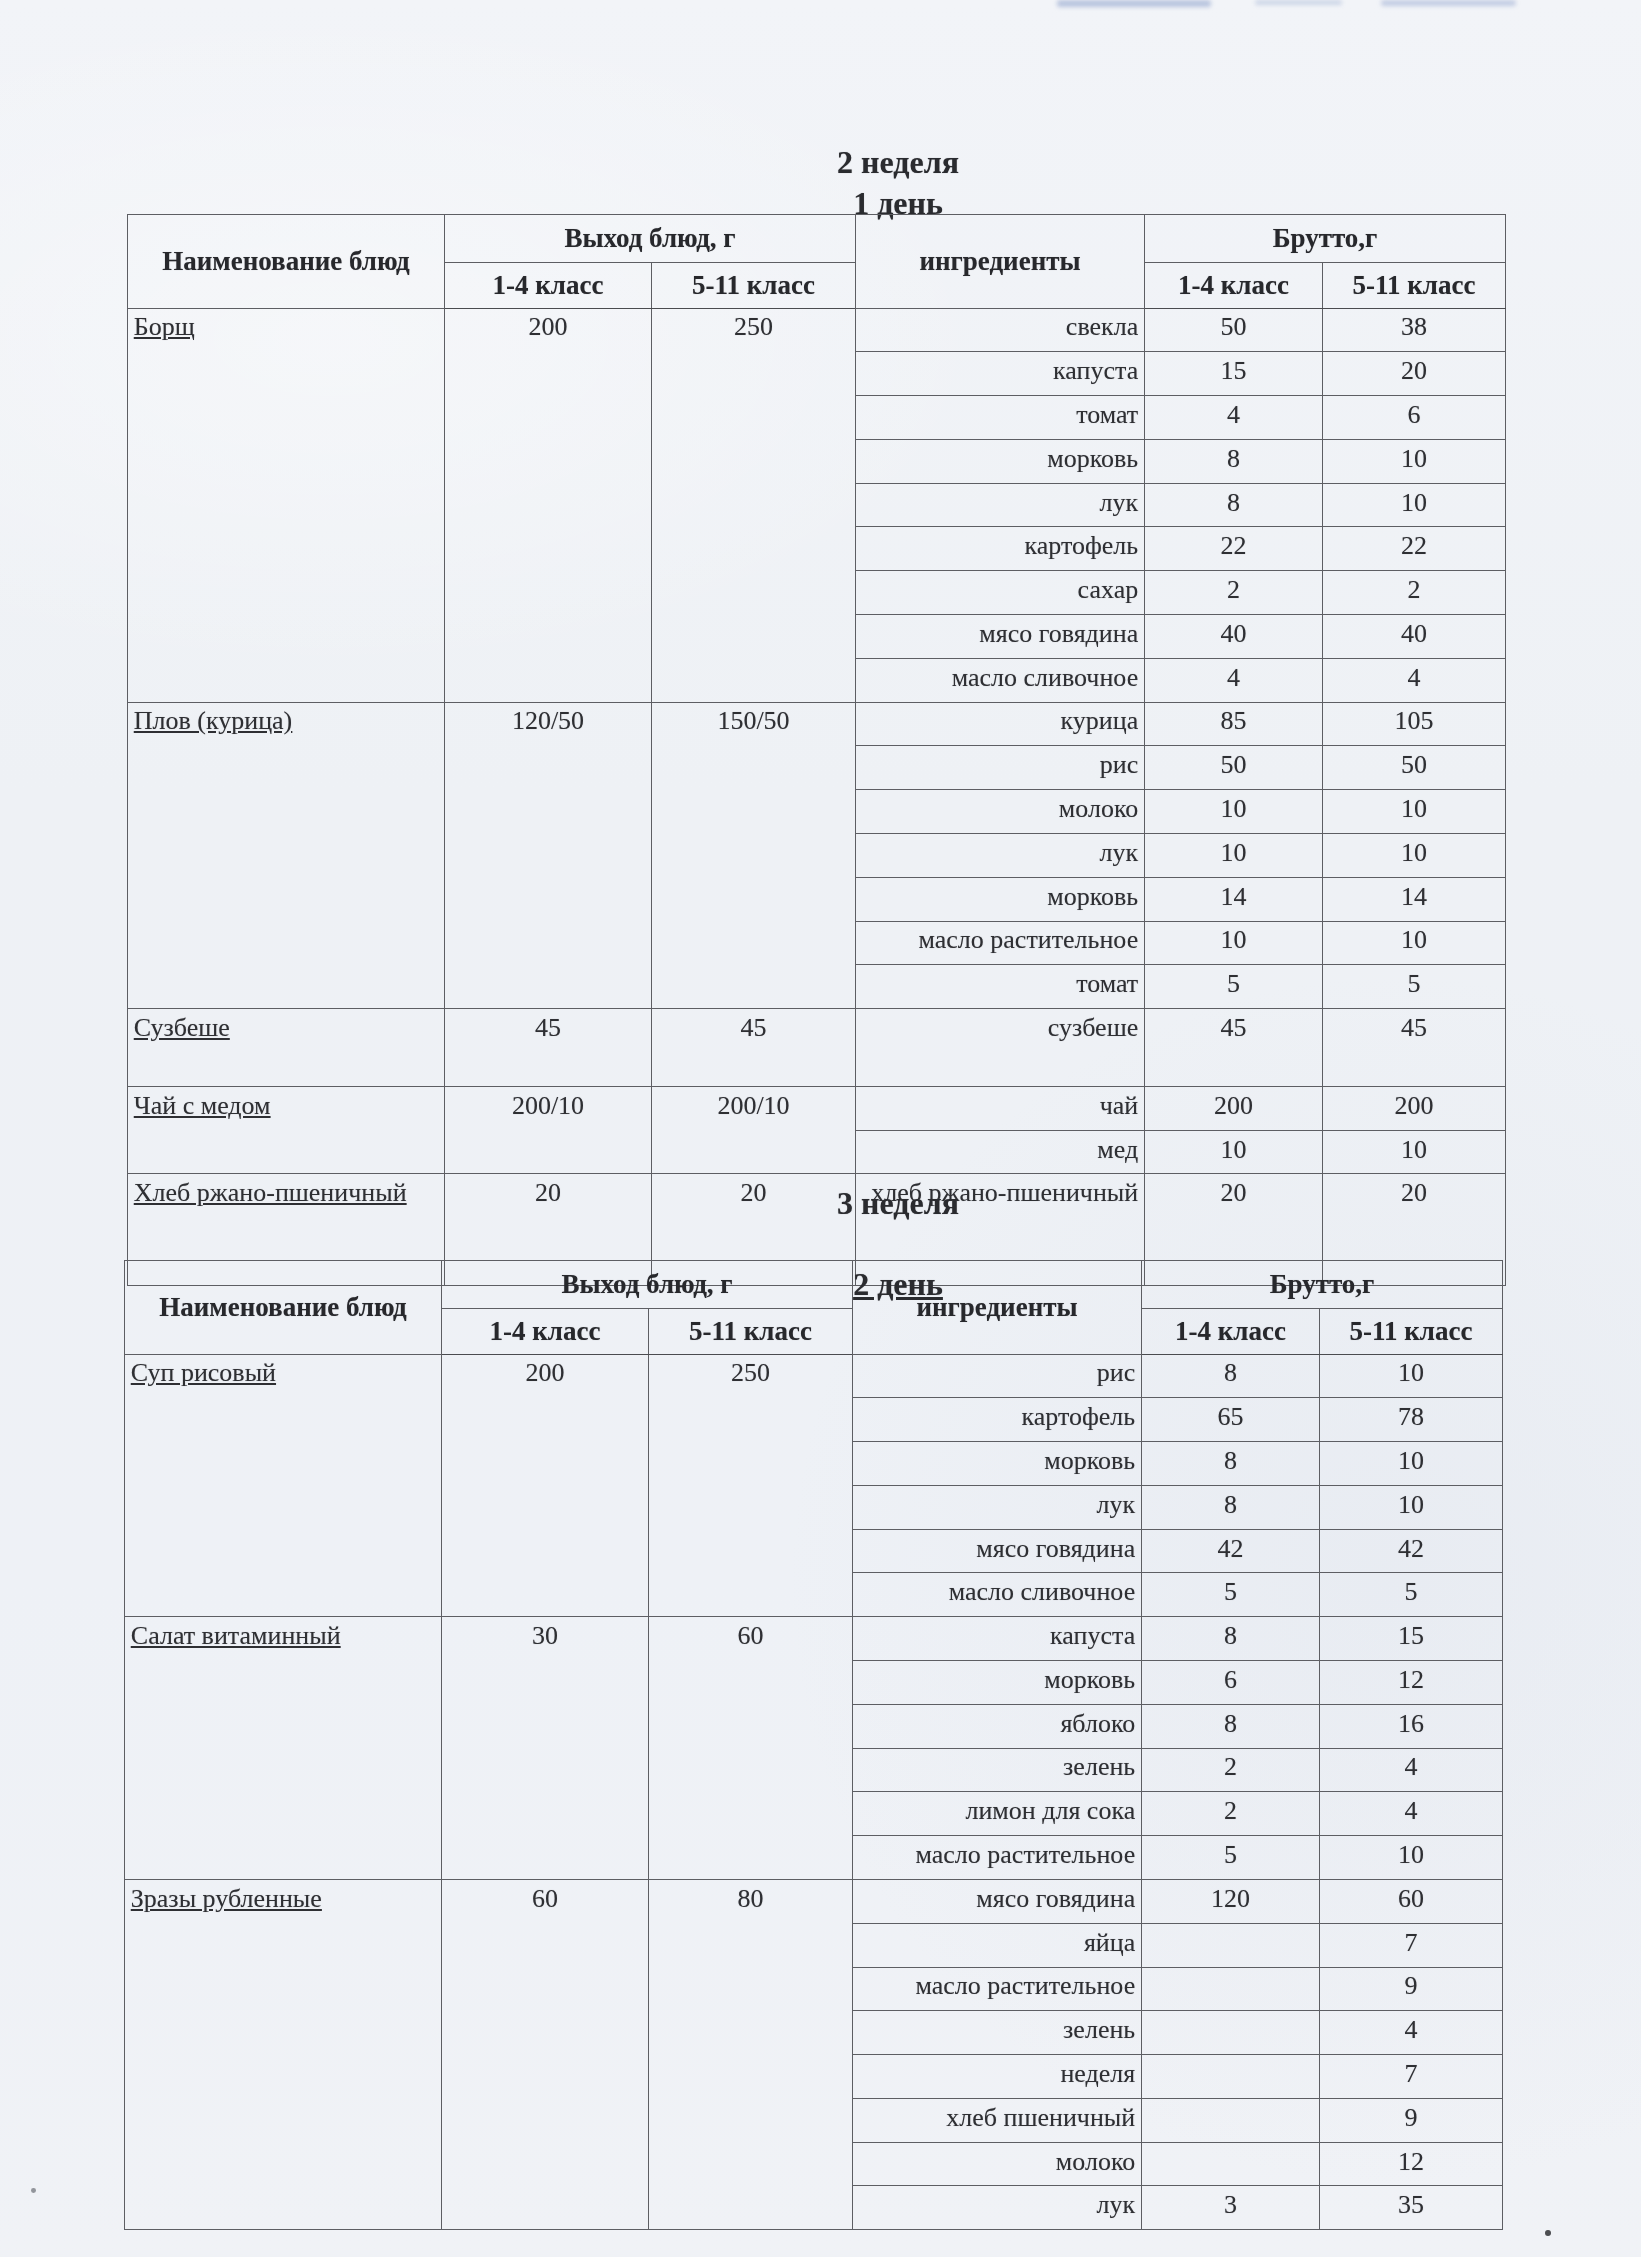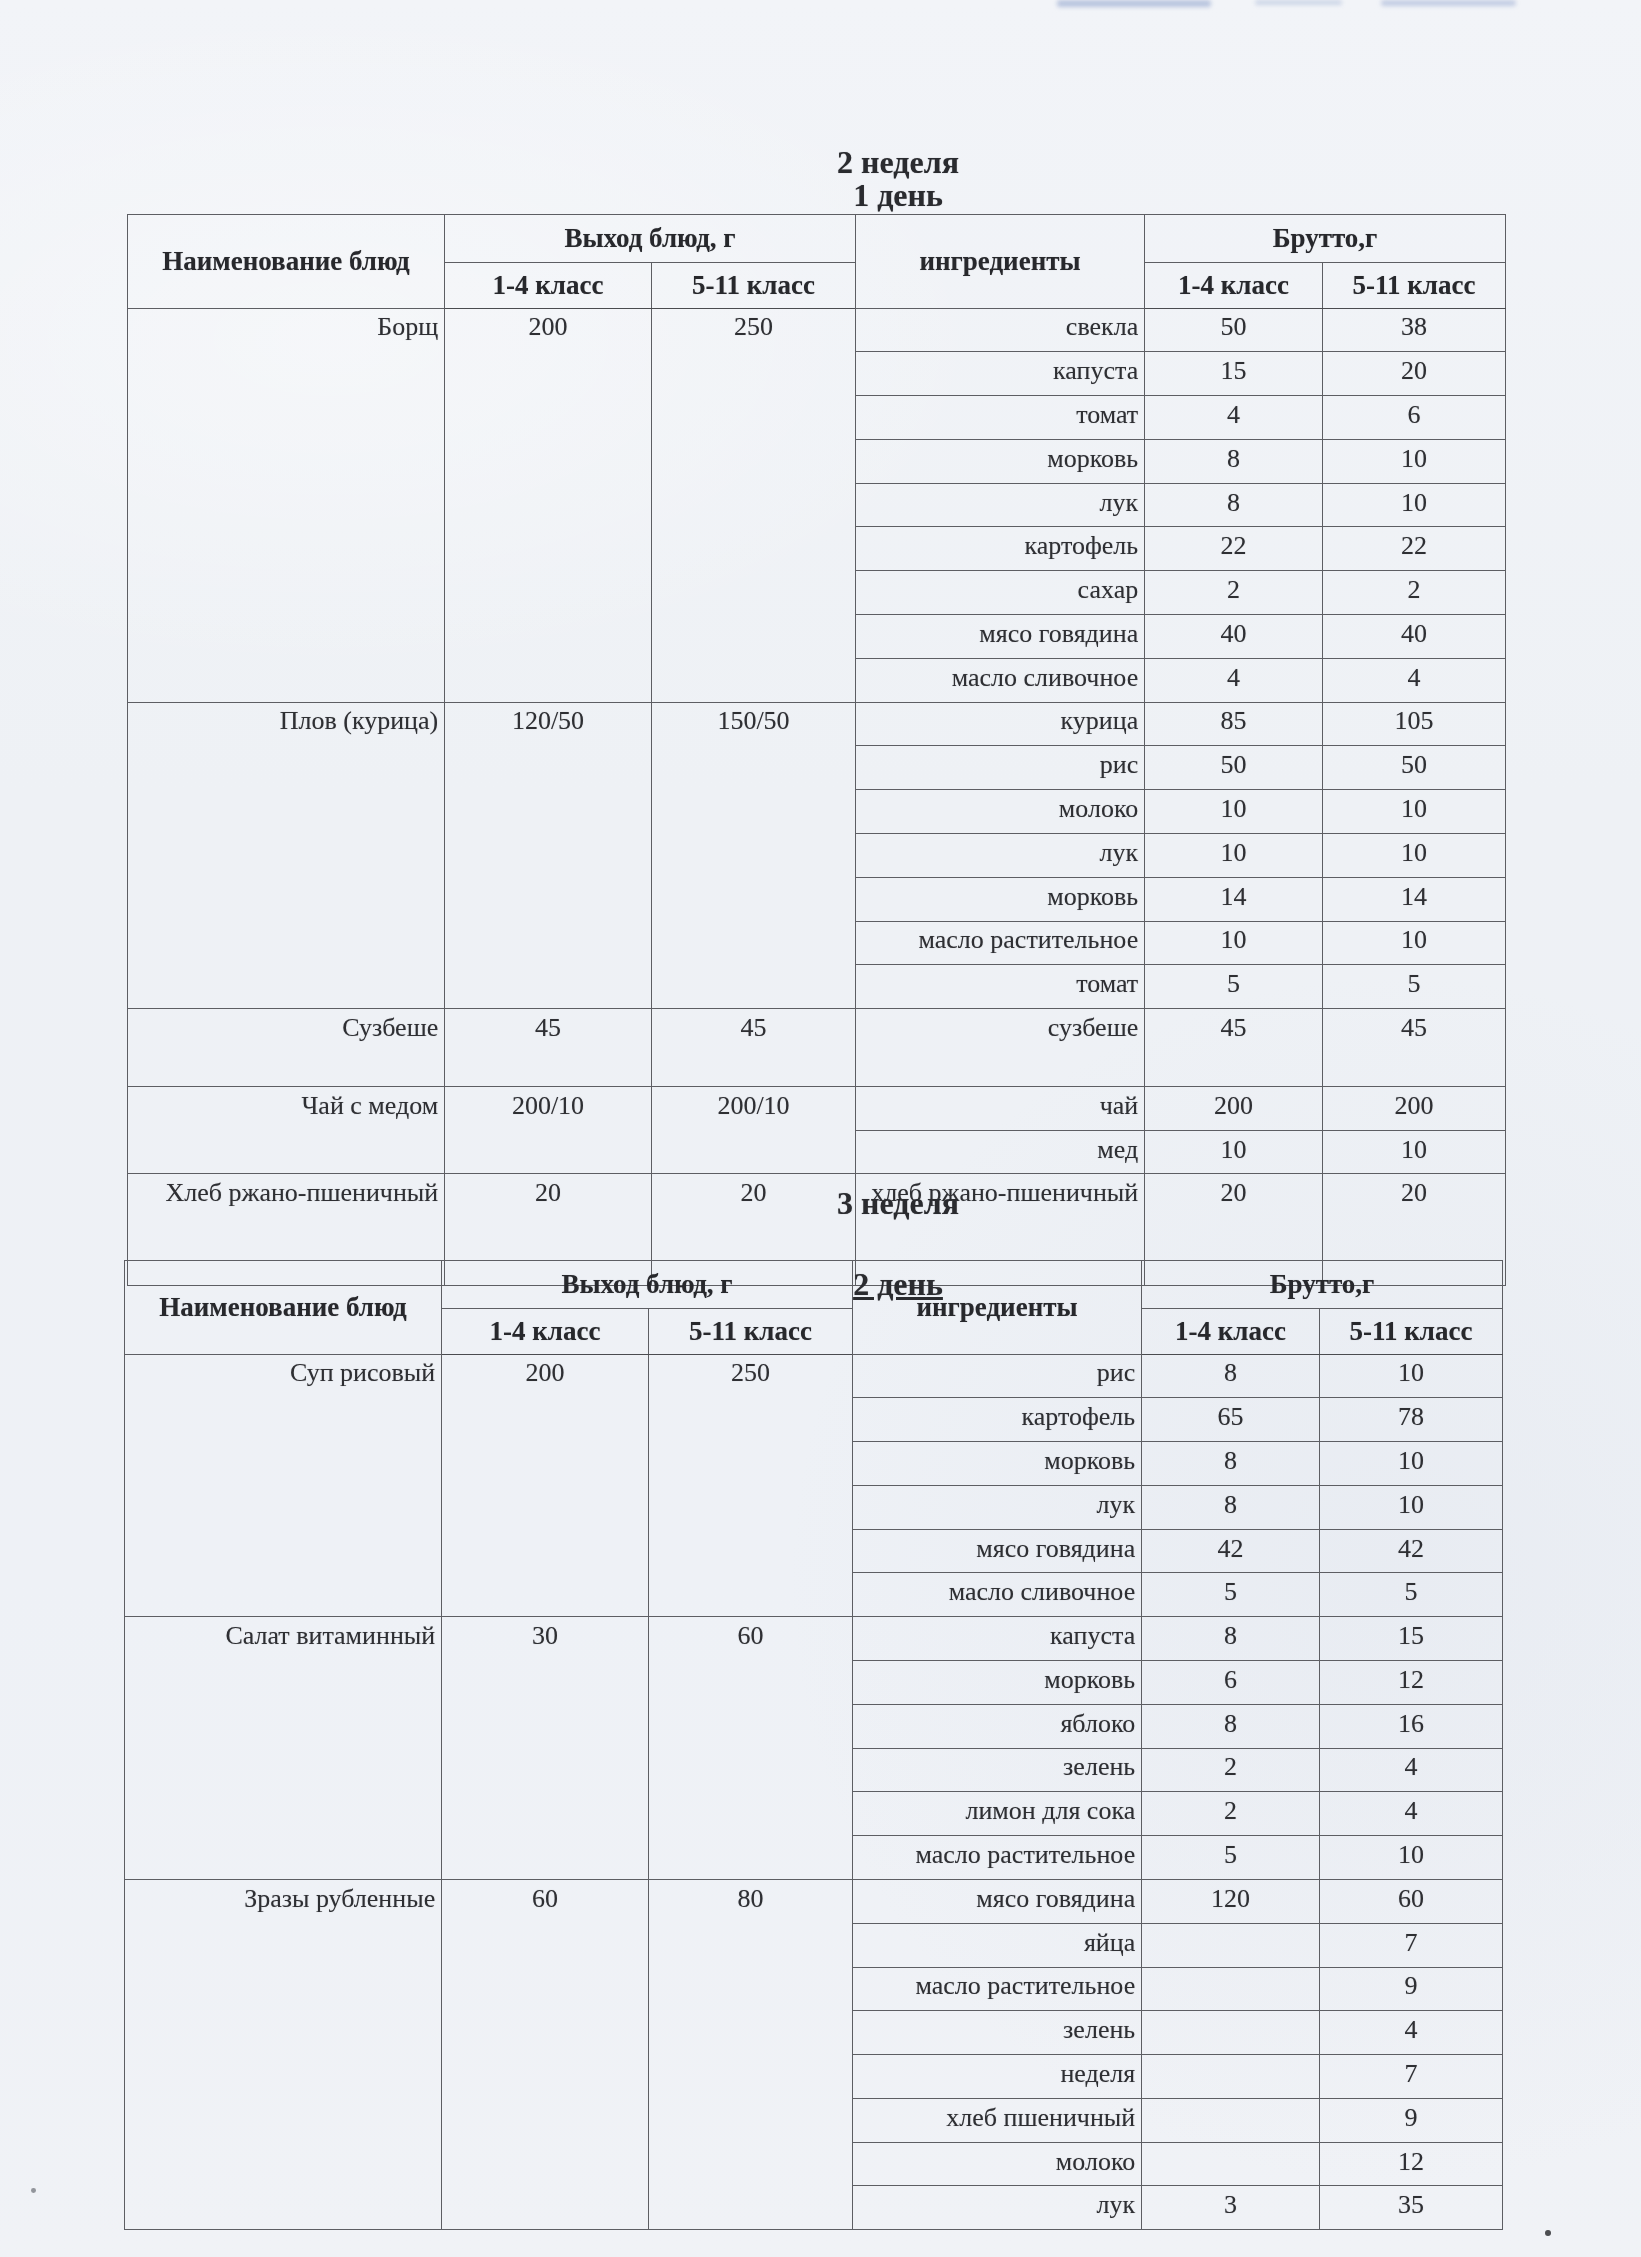--- a/index.html
+++ b/index.html
@@ -31,21 +31,21 @@
     padding:1.9px 5.8px;vertical-align:top;
     text-shadow:0 0 1px rgba(40,40,45,.3);
     overflow:hidden;
   }
   table.menu th{
     font-weight:bold;font-size:27px;text-align:center;
     vertical-align:middle;color:#27282c;padding:2.9px 3.9px;
   }
   table.menu thead tr:last-child th{border-bottom:1.9px solid #4a4b4f;height:39px;}
   table.menu thead tr:first-child th{height:41px;}
-  td.cell-name{ text-align:right;padding:3.9px 7.7px 1.9px 13.5px; }
+  td.cell-name{ text-align:left;padding:3.9px 7.7px 1.9px 13.5px;text-decoration:underline; }
   td.cell-out{ text-align:center;padding-top:3.9px; }
   td.cell-ing{ text-align:right;padding:1.9px 7.7px 1.9px 19.3px; }
   td.cell-num{ text-align:center; }
   table.menu tbody td{height:39px;}
   
   #t0 tr.d2 > td.rcell{height:73px;}
   #t0 tr.d4 > td.rcell{height:107px;}
   
   .smudge{position:absolute;filter:blur(1.9px);border-radius:2.9px;pointer-events:none;}
   .speck{position:absolute;border-radius:50%;pointer-events:none;}
@@ -53,21 +53,21 @@
 </head>
 <body>
 
 <div class="paper-noise"></div>
 
 <div class="smudge" style="left:1057px;top:0;width:154px;height:6.8px;background:rgba(92,122,182,.38);"></div>
 <div class="smudge" style="left:1255px;top:0;width:87px;height:4.8px;background:rgba(92,122,182,.25);"></div>
 <div class="smudge" style="left:1381px;top:0;width:135px;height:5.8px;background:rgba(92,122,182,.32);"></div>
 
 <div class="heading" style="top:135px;">2 неделя</div>
-<div class="heading" style="top:168px;">1 день</div>
+<div class="heading" style="top:176px;">1 день</div>
 
 <table class="menu" id="t0" style="left:127px;top:214px;width:1377px;">
   <colgroup>
     <col style="width:317px">
       <col style="width:207px">
       <col style="width:204px">
     <col style="width:289px">
       <col style="width:178px">
       <col style="width:183px">
   </colgroup>

